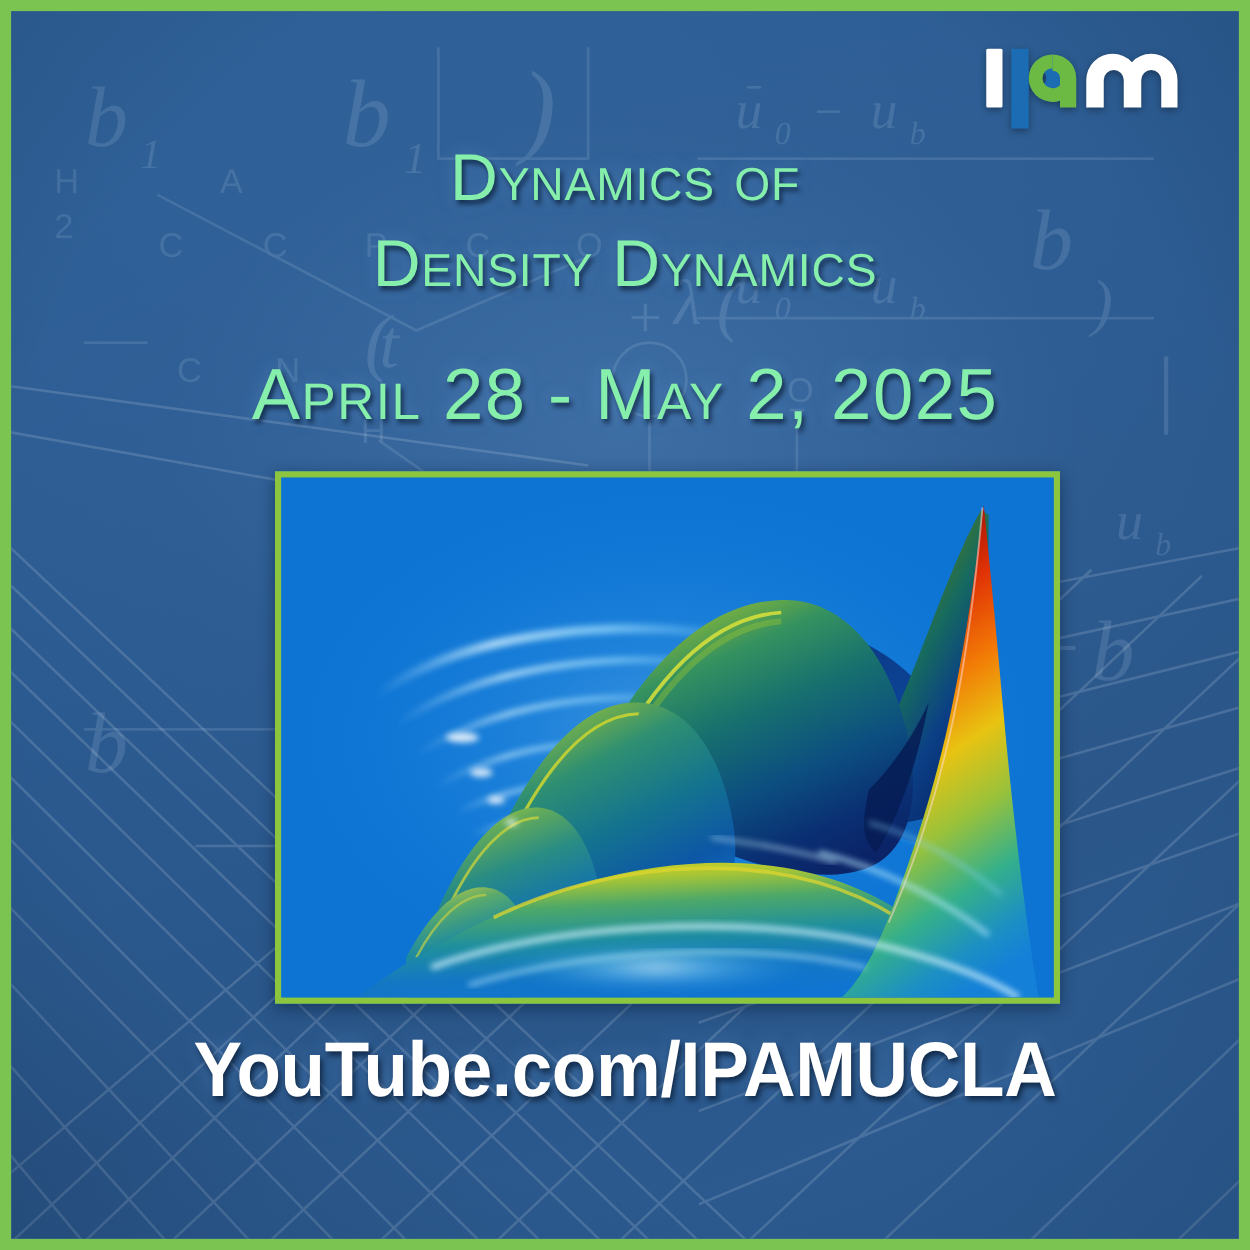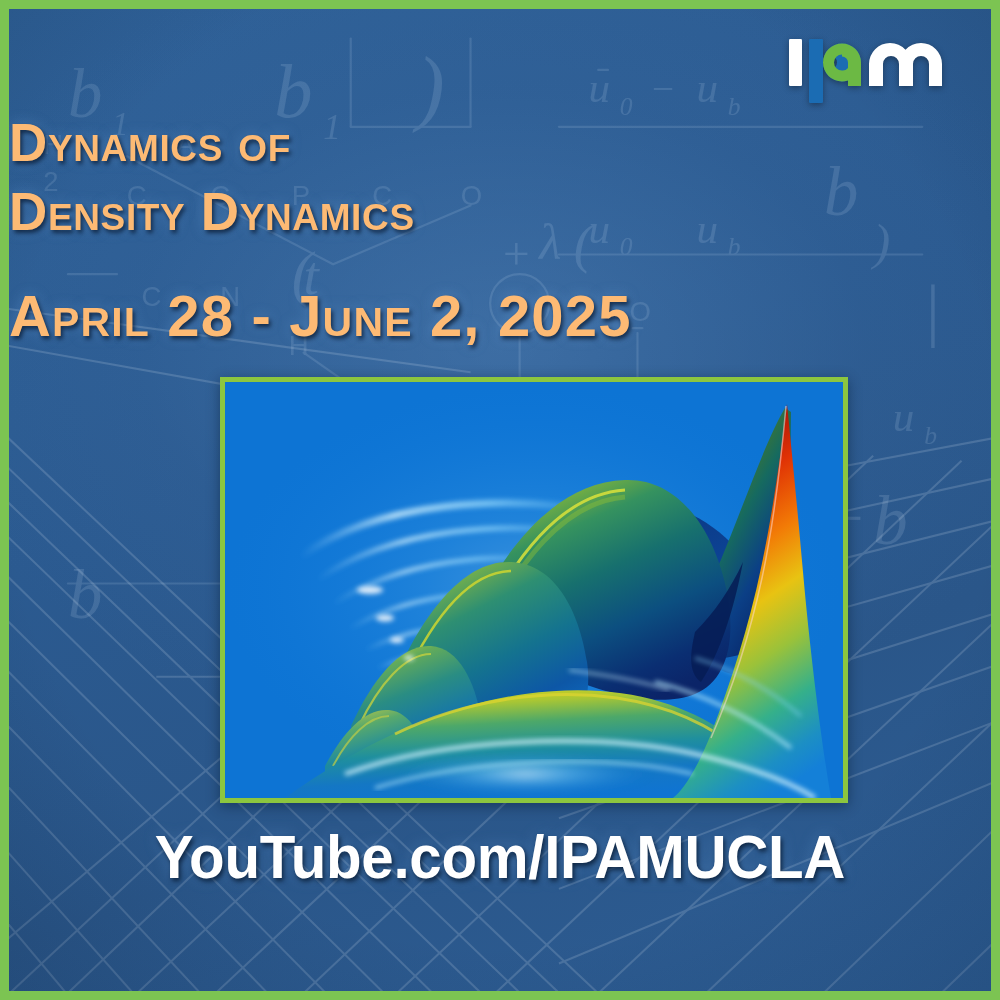--- a/index.html
+++ b/index.html
@@ -45,23 +45,23 @@
   #logo{
     position:absolute; top:18px; right:22px;
     width:182px; height:76px;
     filter:drop-shadow(0 2px 3px rgba(0,0,0,.35));
   }
   #logo svg{ width:100%; height:100%; display:block; }
 
   
   .sc{            
     font-variant:small-caps;
-    font-weight:bold;
-    color:#fdba74;
-    text-align:left;
+    font-weight:normal;
+    color:#86efac;
+    text-align:center;
     letter-spacing:.012em;
     text-shadow:
       2px 3px 4px rgba(4,20,42,.72),
       0 0 14px rgba(120,175,235,.35);
     white-space:nowrap;
   }
 
   #title{
     position:absolute; left:0; right:0; top:100px;
     font-size:53px;
@@ -305,21 +305,21 @@
                  L96 59 Z"></path>
       </g>
     </svg>
   </div>
 
   <div id="title" class="sc">
     <span class="line">Dynamics of</span>
     <span class="line">Density Dynamics</span>
   </div>
 
-  <div id="dates" class="sc">April 28 - June 2, 2025</div>
+  <div id="dates" class="sc">April 28 - May 2, 2025</div>
 
   <div id="figure-panel">
     <svg viewBox="0 0 618 416" xmlns="http://www.w3.org/2000/svg" preserveAspectRatio="none">
       <defs>
 
         <linearGradient id="gPeak" x1="0.35" y1="0" x2="0.62" y2="1">
           <stop offset="0%" stop-color="#6b0d05"></stop>
           <stop offset="8%" stop-color="#a71206"></stop>
           <stop offset="22%" stop-color="#e03205"></stop>
           <stop offset="38%" stop-color="#f27b06"></stop>

